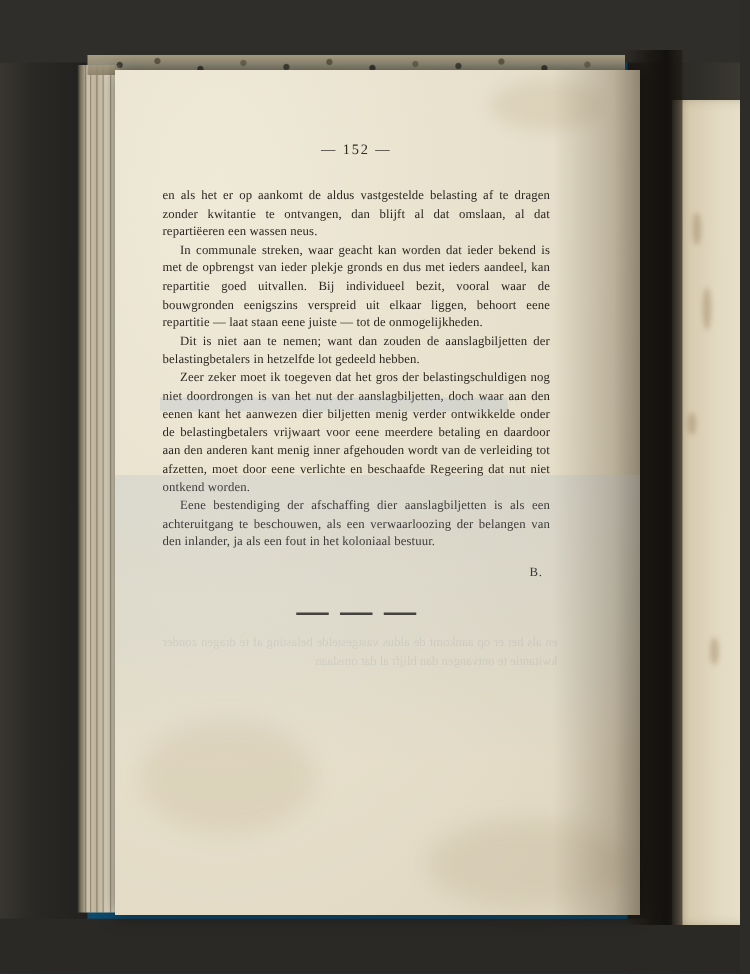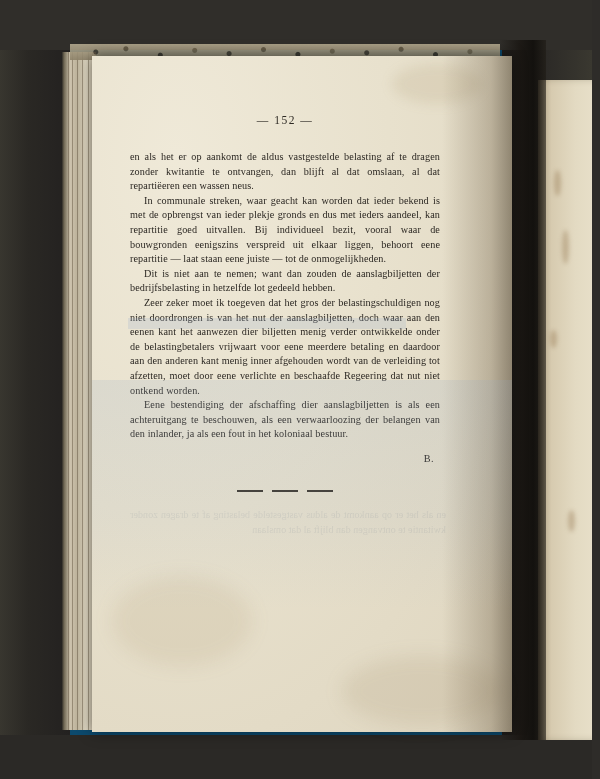--- a/index.html
+++ b/index.html
@@ -263,21 +263,21 @@
     <div class="page-stain" style="left:300px; top:8px; width:90px; height:40px; background:rgba(150,120,70,.12); filter:blur(6px);"></div>
     <div class="page-stain" style="left:20px; top:520px; width:140px; height:90px; background:rgba(150,120,70,.10); filter:blur(9px);"></div>
     <div class="page-stain" style="left:250px; top:600px; width:160px; height:70px; background:rgba(140,115,70,.12); filter:blur(9px);"></div>
 
     <div class="text-block">
 
       <div class="page-number">— 152 —</div>
 
       <p class="para first">en als het er op aankomt de aldus vastgestelde belasting af te dragen zonder kwitantie te ontvangen, dan blijft al dat omslaan, al dat repartiëeren een wassen neus.</p>
       <p class="para">In communale streken, waar geacht kan worden dat ieder bekend is met de opbrengst van ieder plekje gronds en dus met ieders aandeel, kan repartitie goed uitvallen. Bij individueel bezit, vooral waar de bouwgronden eenigszins verspreid uit elkaar liggen, behoort eene repartitie — laat staan eene juiste — tot de onmogelijkheden.</p>
-      <p class="para">Dit is niet aan te nemen; want dan zouden de aanslagbiljetten der bedrijfsbelasting in hetzelfde lot gedeeld hebben.</p>
+      <p class="para">Dit is niet aan te nemen; want dan zouden de aanslagbiljetten der belastingbetalers in hetzelfde lot gedeeld hebben.</p>
       <p class="para">Zeer zeker moet ik toegeven dat het gros der belastingschuldigen nog niet doordrongen is van het nut der aanslagbiljetten, doch waar aan den eenen kant het aanwezen dier biljetten menig verder ontwikkelde onder de belastingbetalers vrijwaart voor eene meerdere betaling en daardoor aan den anderen kant menig inner afgehouden wordt van de verleiding tot afzetten, moet door eene verlichte en beschaafde Regeering dat nut niet ontkend worden.</p>
       <p class="para">Eene bestendiging der afschaffing dier aanslagbiljetten is als een achteruitgang te beschouwen, als een verwaarloozing der belangen van den inlander, ja als een fout in het koloniaal bestuur.</p>
 
       <div class="signature">B.</div>
 
       <div class="rule-group">
         <div class="r r1"></div>
         <div class="r r2"></div>
         <div class="r r3"></div>
       </div>

